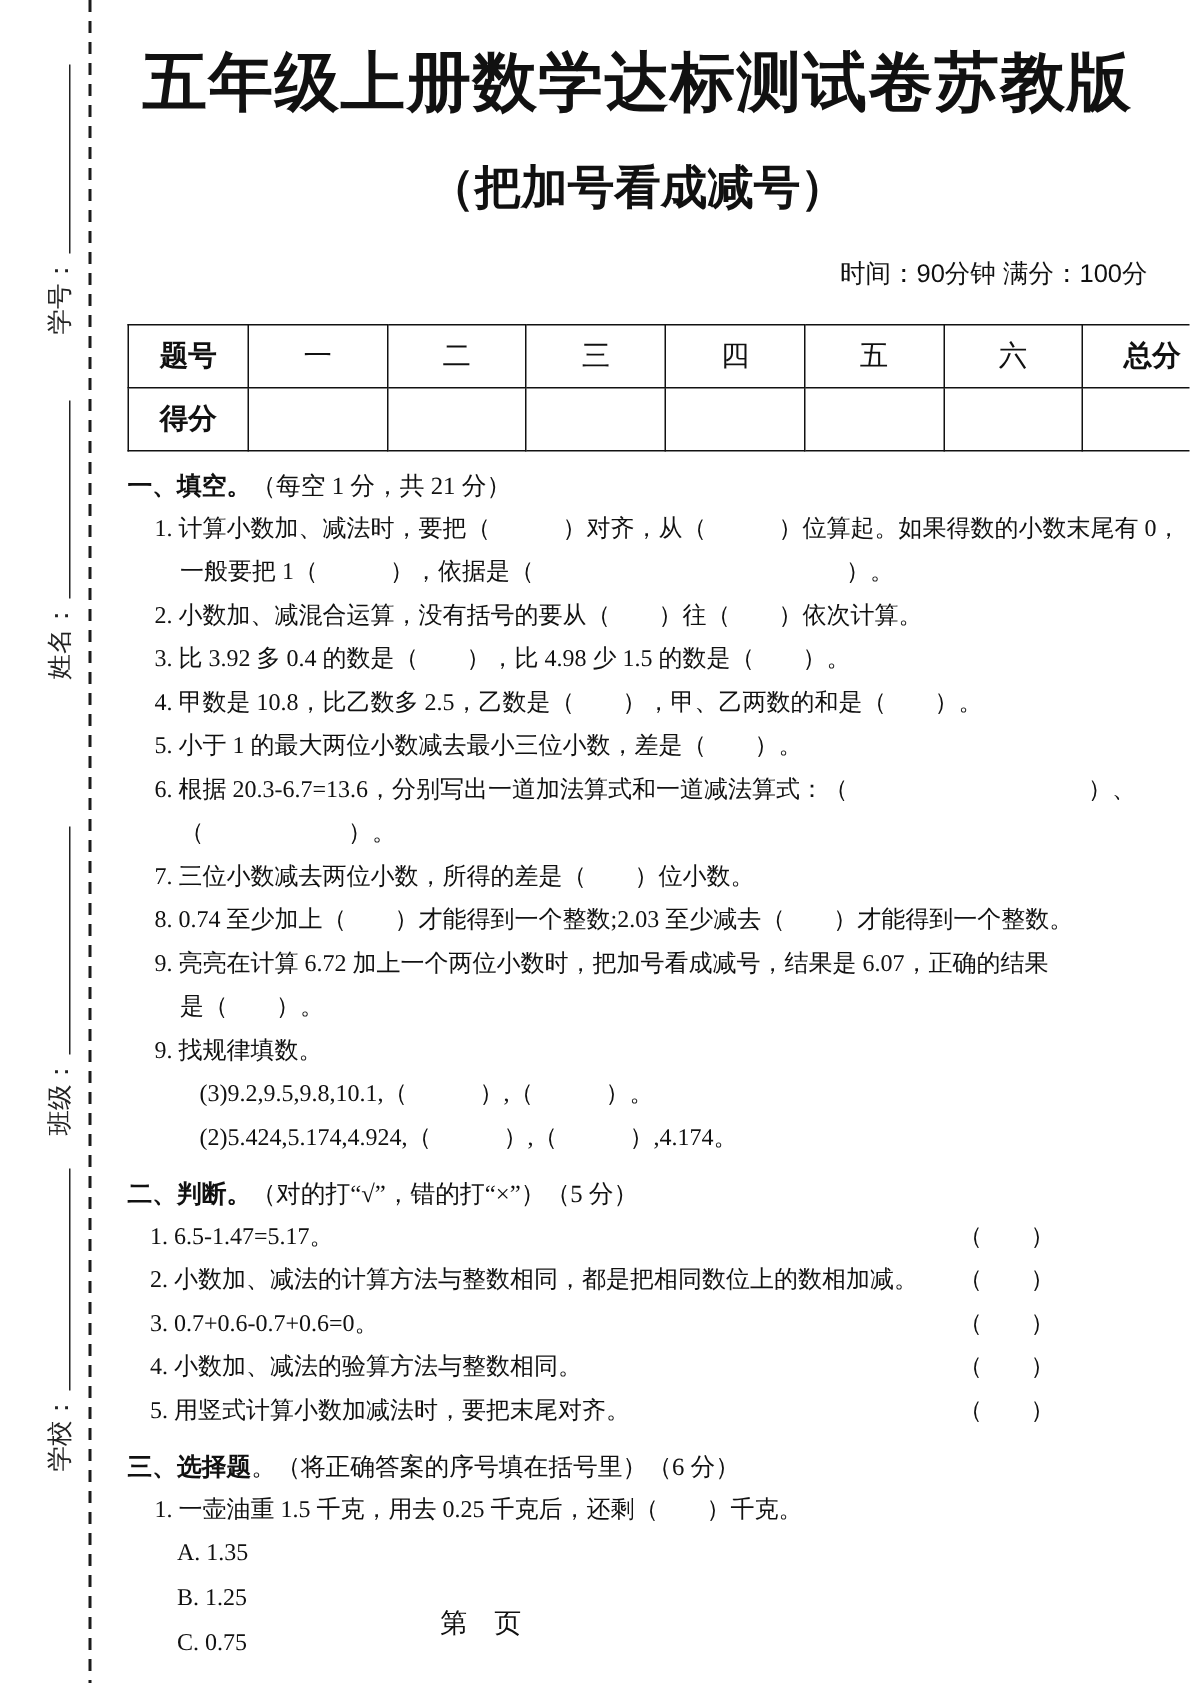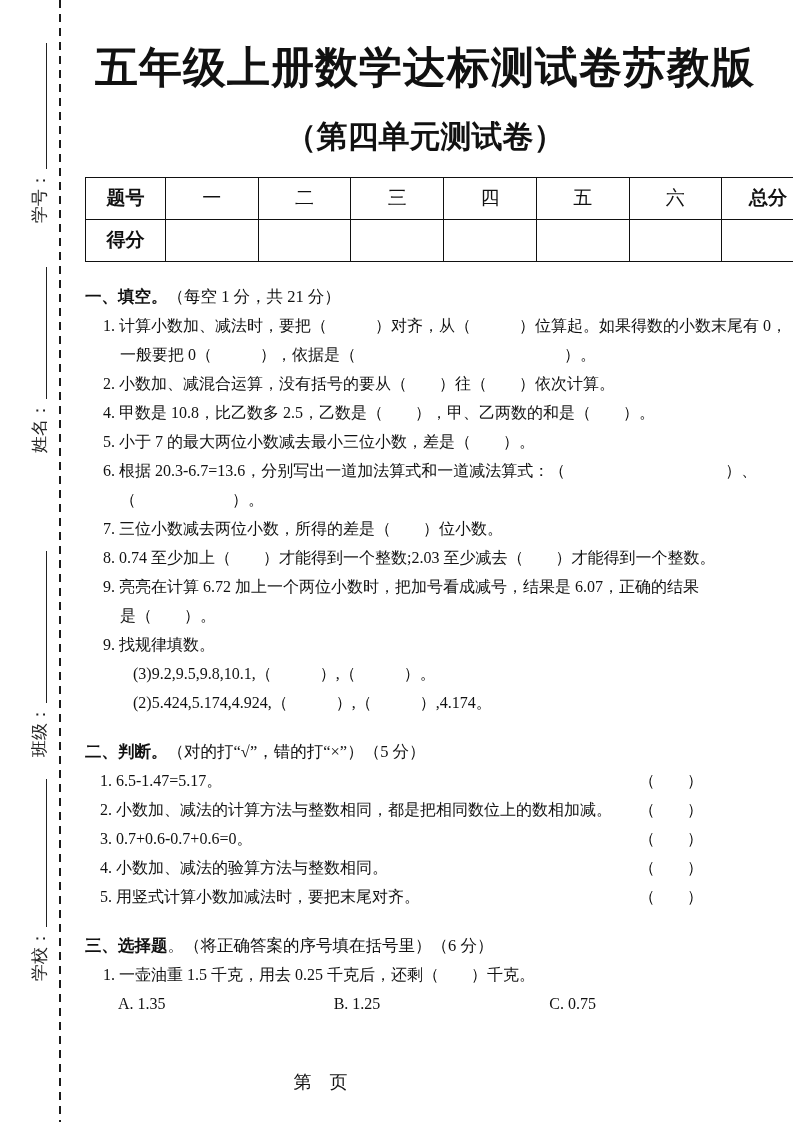--- a/index.html
+++ b/index.html
@@ -20,21 +20,21 @@
   .sidebar {
     position:absolute; left:-519px; top:541px;
     width:1100px; height:40px;
     transform:rotate(-90deg);
     display:flex; align-items:flex-end;
     font-size:17px; font-family:"Liberation Sans", sans-serif;
     color:#222;
   }
   .sb-field { display:flex; align-items:flex-end; white-space:nowrap; }
   .sb-blank { height:0; border-bottom:1.5px solid #222; margin-bottom:4px; margin-left:3px; }
-  .content { position:absolute; left:85px; top:12px; width:680px; }
+  .content { position:absolute; left:85px; top:0; width:680px; }
   .title {
     font-family:"Liberation Sans", sans-serif; font-weight:bold;
     font-size:43px; text-align:center; margin-top:30px; letter-spacing:1px;
     line-height:1.2;
   }
   .subtitle {
     font-family:"Liberation Sans", sans-serif; font-weight:bold;
     font-size:31px; text-align:center; margin-top:24px; line-height:1.2;
   }
   .meta {
@@ -42,32 +42,32 @@
     font-family:"Liberation Sans", sans-serif;
   }
   table.score {
     width:730px; border-collapse:collapse; table-layout:fixed; margin-top:22px;
   }
   table.score td {
     border:1.6px solid #111; height:39px; text-align:center;
     font-size:19px; font-family:"Liberation Sans", sans-serif;
   }
   td.lbl { font-weight:bold; }
-  .sec-head { font-size:16.5px; line-height:29px; margin-top:20px; white-space:nowrap; }
+  .sec-head { font-size:16.5px; line-height:29px; margin-top:8px; white-space:nowrap; }
   .sec-head .hb { font-weight:bold; }
   .line { font-size:16px; line-height:29px; white-space:nowrap; }
   .ind1 { padding-left:18px; }
   .ind2 { padding-left:35px; }
   .ind3 { padding-left:48px; }
   .judge-row {
     display:flex; justify-content:space-between;
     font-size:16px; line-height:29px; padding-left:15px; white-space:nowrap;
   }
   .judge-bracket { margin-right:62px; }
-  .options { display:flex; padding-left:33px; font-size:16px; line-height:30px; }
+  .options { display:flex; padding-left:33px; font-size:16px; line-height:30px;flex-direction:column; }
   .option { width:242px; white-space:nowrap; }
   .footer {
     position:absolute; left:1px; top:1070px; width:639px;
     text-align:center; font-size:18px;
     font-family:"Liberation Sans", sans-serif;
   }
 </style>
 </head>
 <body>
 
@@ -88,21 +88,22 @@
   </div>
   <div class="sb-field" style="margin-left:44px;">
     <span>学号：</span>
     <span class="sb-blank" style="width:126px;"></span>
   </div>
 </div>
 
 <div class="content">
 
   <div class="title">五年级上册数学达标测试卷苏教版</div>
-  <div class="subtitle">（第四单元测试卷）</div>
+  <div class="subtitle">（把加号看成减号）</div>
+  <div class="meta">时间：90分钟  满分：100分</div>
 
   <table class="score">
     <colgroup>
         <col style="width:80px">
         <col span="7">
       </colgroup>
     <tbody>
         <tr>
       <td class="lbl">题号</td>
       <td>一</td>
@@ -123,24 +124,25 @@
       <td></td>
       <td></td>
     </tr>
   </tbody>
     </table>
 
   <div class="sec-head">
     <span class="hb">一、填空。</span><span>（每空 1 分，共 21 分）</span>
   </div>
   <div class="line ind1">1. 计算小数加、减法时，要把（　　　）对齐，从（　　　）位算起。如果得数的小数末尾有 0，</div>
-  <div class="line ind2">一般要把 0（　　　），依据是（　　　　　　　　　　　　　）。</div>
+  <div class="line ind2">一般要把 1（　　　），依据是（　　　　　　　　　　　　　）。</div>
   <div class="line ind1">2. 小数加、减混合运算，没有括号的要从（　　）往（　　）依次计算。</div>
+  <div class="line ind1">3. 比 3.92 多 0.4 的数是（　　），比 4.98 少 1.5 的数是（　　）。</div>
   <div class="line ind1">4. 甲数是 10.8，比乙数多 2.5，乙数是（　　），甲、乙两数的和是（　　）。</div>
-  <div class="line ind1">5. 小于 7 的最大两位小数减去最小三位小数，差是（　　）。</div>
+  <div class="line ind1">5. 小于 1 的最大两位小数减去最小三位小数，差是（　　）。</div>
   <div class="line ind1">6. 根据 20.3-6.7=13.6，分别写出一道加法算式和一道减法算式：（　　　　　　　　　　）、</div>
   <div class="line ind2">（　　　　　　）。</div>
   <div class="line ind1">7. 三位小数减去两位小数，所得的差是（　　）位小数。</div>
   <div class="line ind1">8. 0.74 至少加上（　　）才能得到一个整数;2.03 至少减去（　　）才能得到一个整数。</div>
   <div class="line ind1">9. 亮亮在计算 6.72 加上一个两位小数时，把加号看成减号，结果是 6.07，正确的结果</div>
   <div class="line ind2">是（　　）。</div>
   <div class="line ind1">9. 找规律填数。</div>
   <div class="line ind3">(3)9.2,9.5,9.8,10.1,（　　　）,（　　　）。</div>
   <div class="line ind3">(2)5.424,5.174,4.924,（　　　）,（　　　）,4.174。</div>
 

